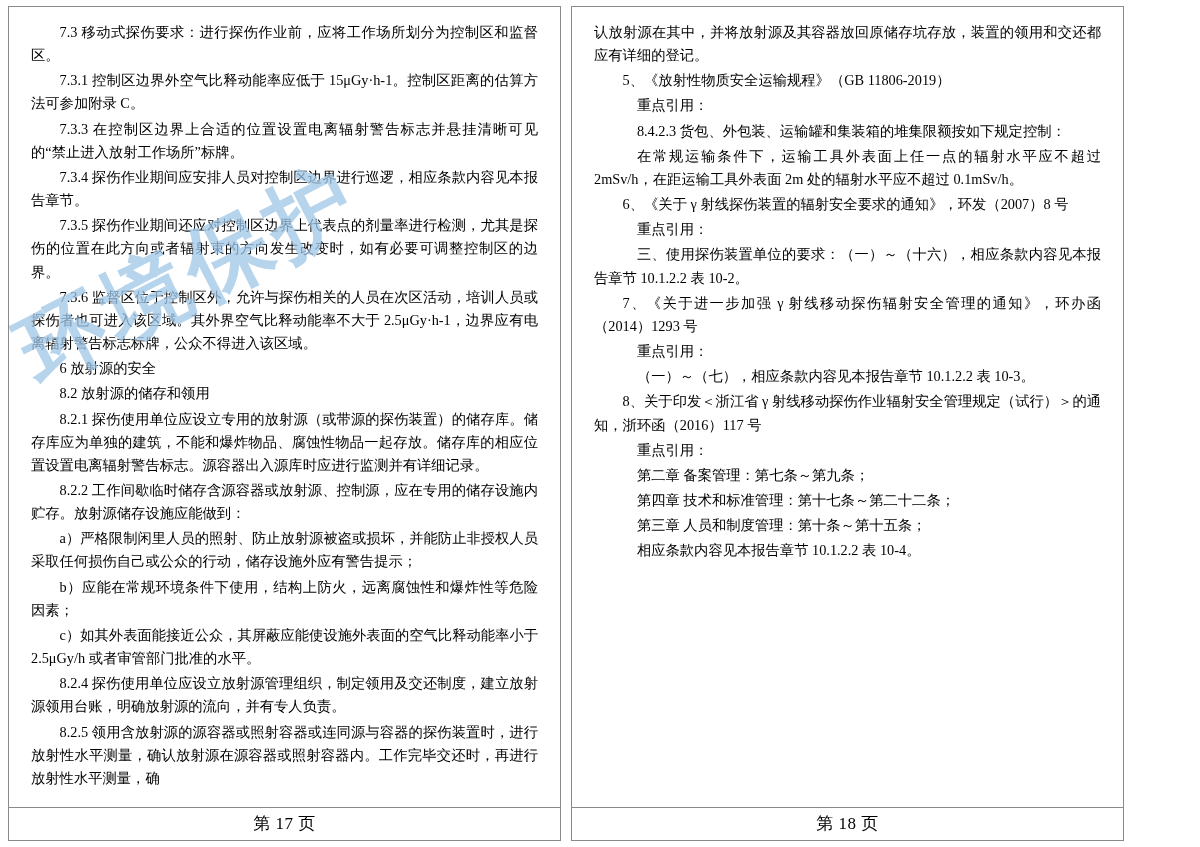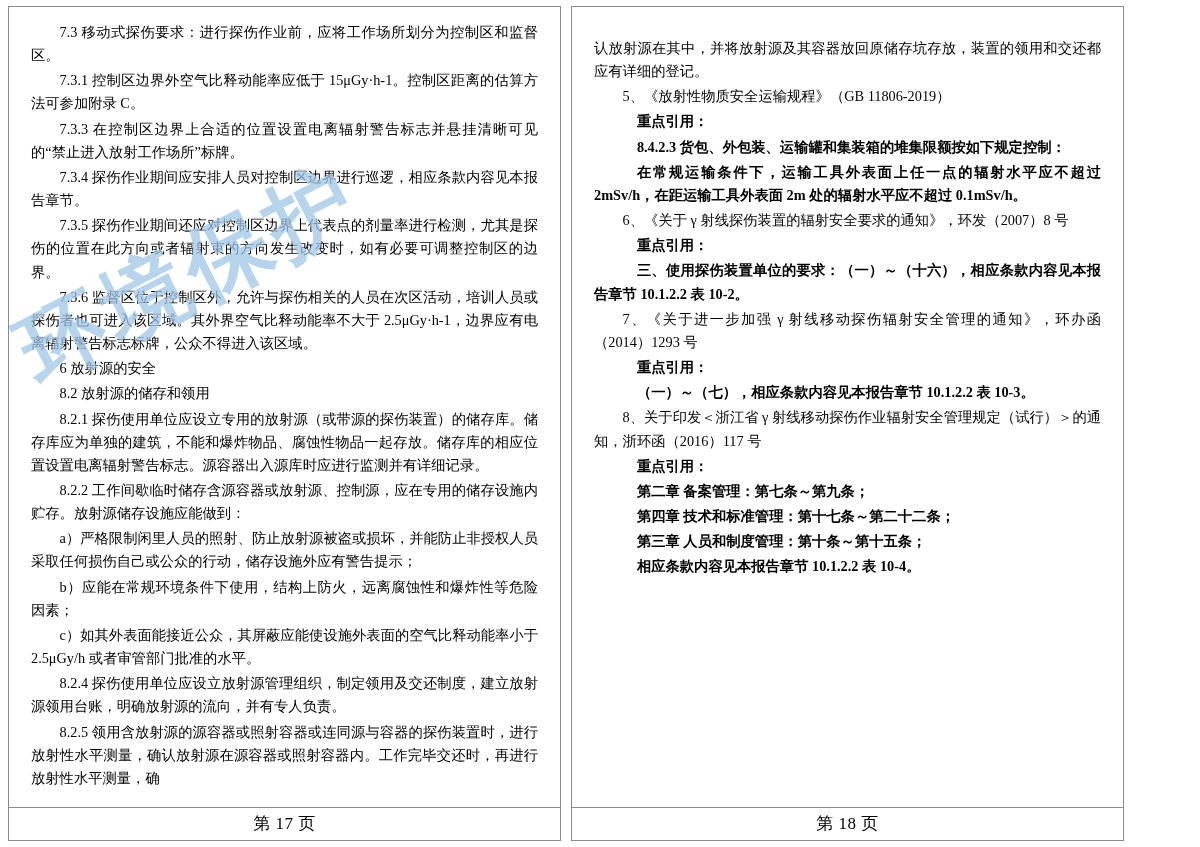--- a/index.html
+++ b/index.html
@@ -49,22 +49,22 @@
     letter-spacing: 0.5px;
   }
   p {
     margin: 0 0 2px 0;
     font-size: 14.3px;
     line-height: 1.62;
     text-align: justify;
     text-justify: inter-ideograph;
   }
   .ind1 { text-indent: 2em; }
-  .ind2 { text-indent: 3em; font-weight: bold; }
-  .noind { text-indent: 0; margin-top: 16px; }
+  .ind2 { text-indent: 3em; }
+  .noind { text-indent: 0; }
 
   
   .watermark {
     position: absolute;
     inset: 0;
     pointer-events: none;
     z-index: 5;
     overflow: hidden;
   }
   .wm-text {

